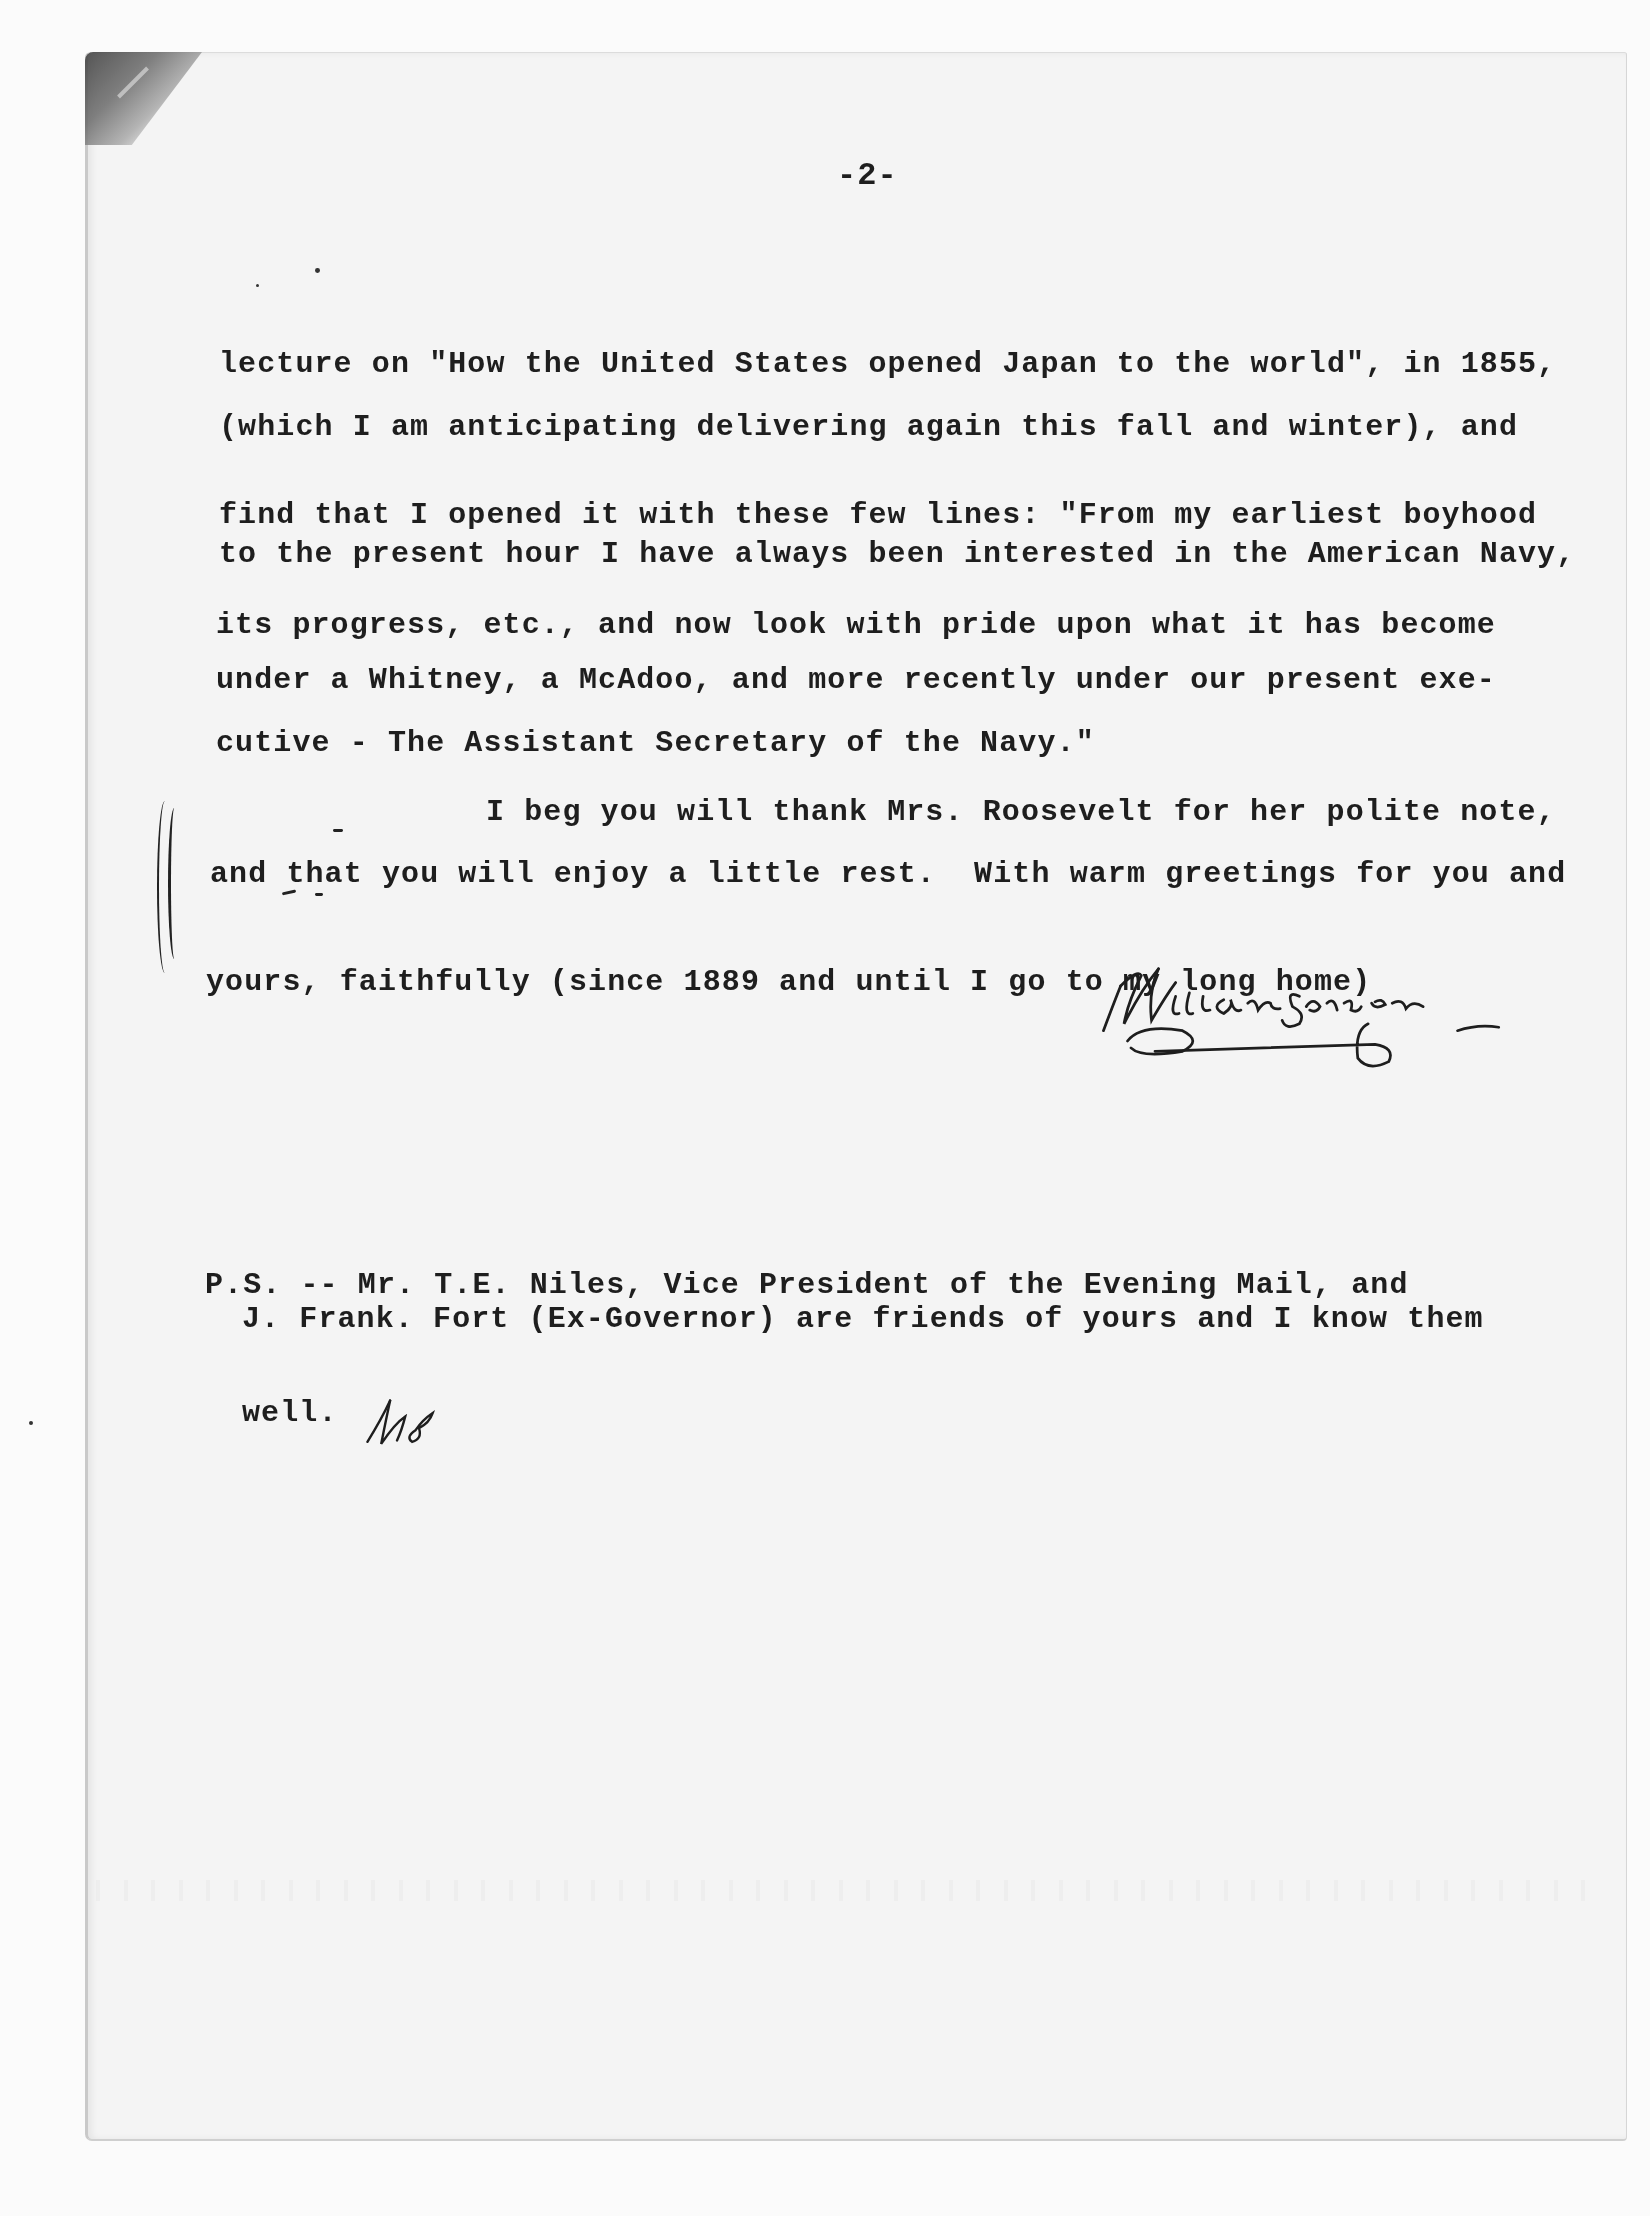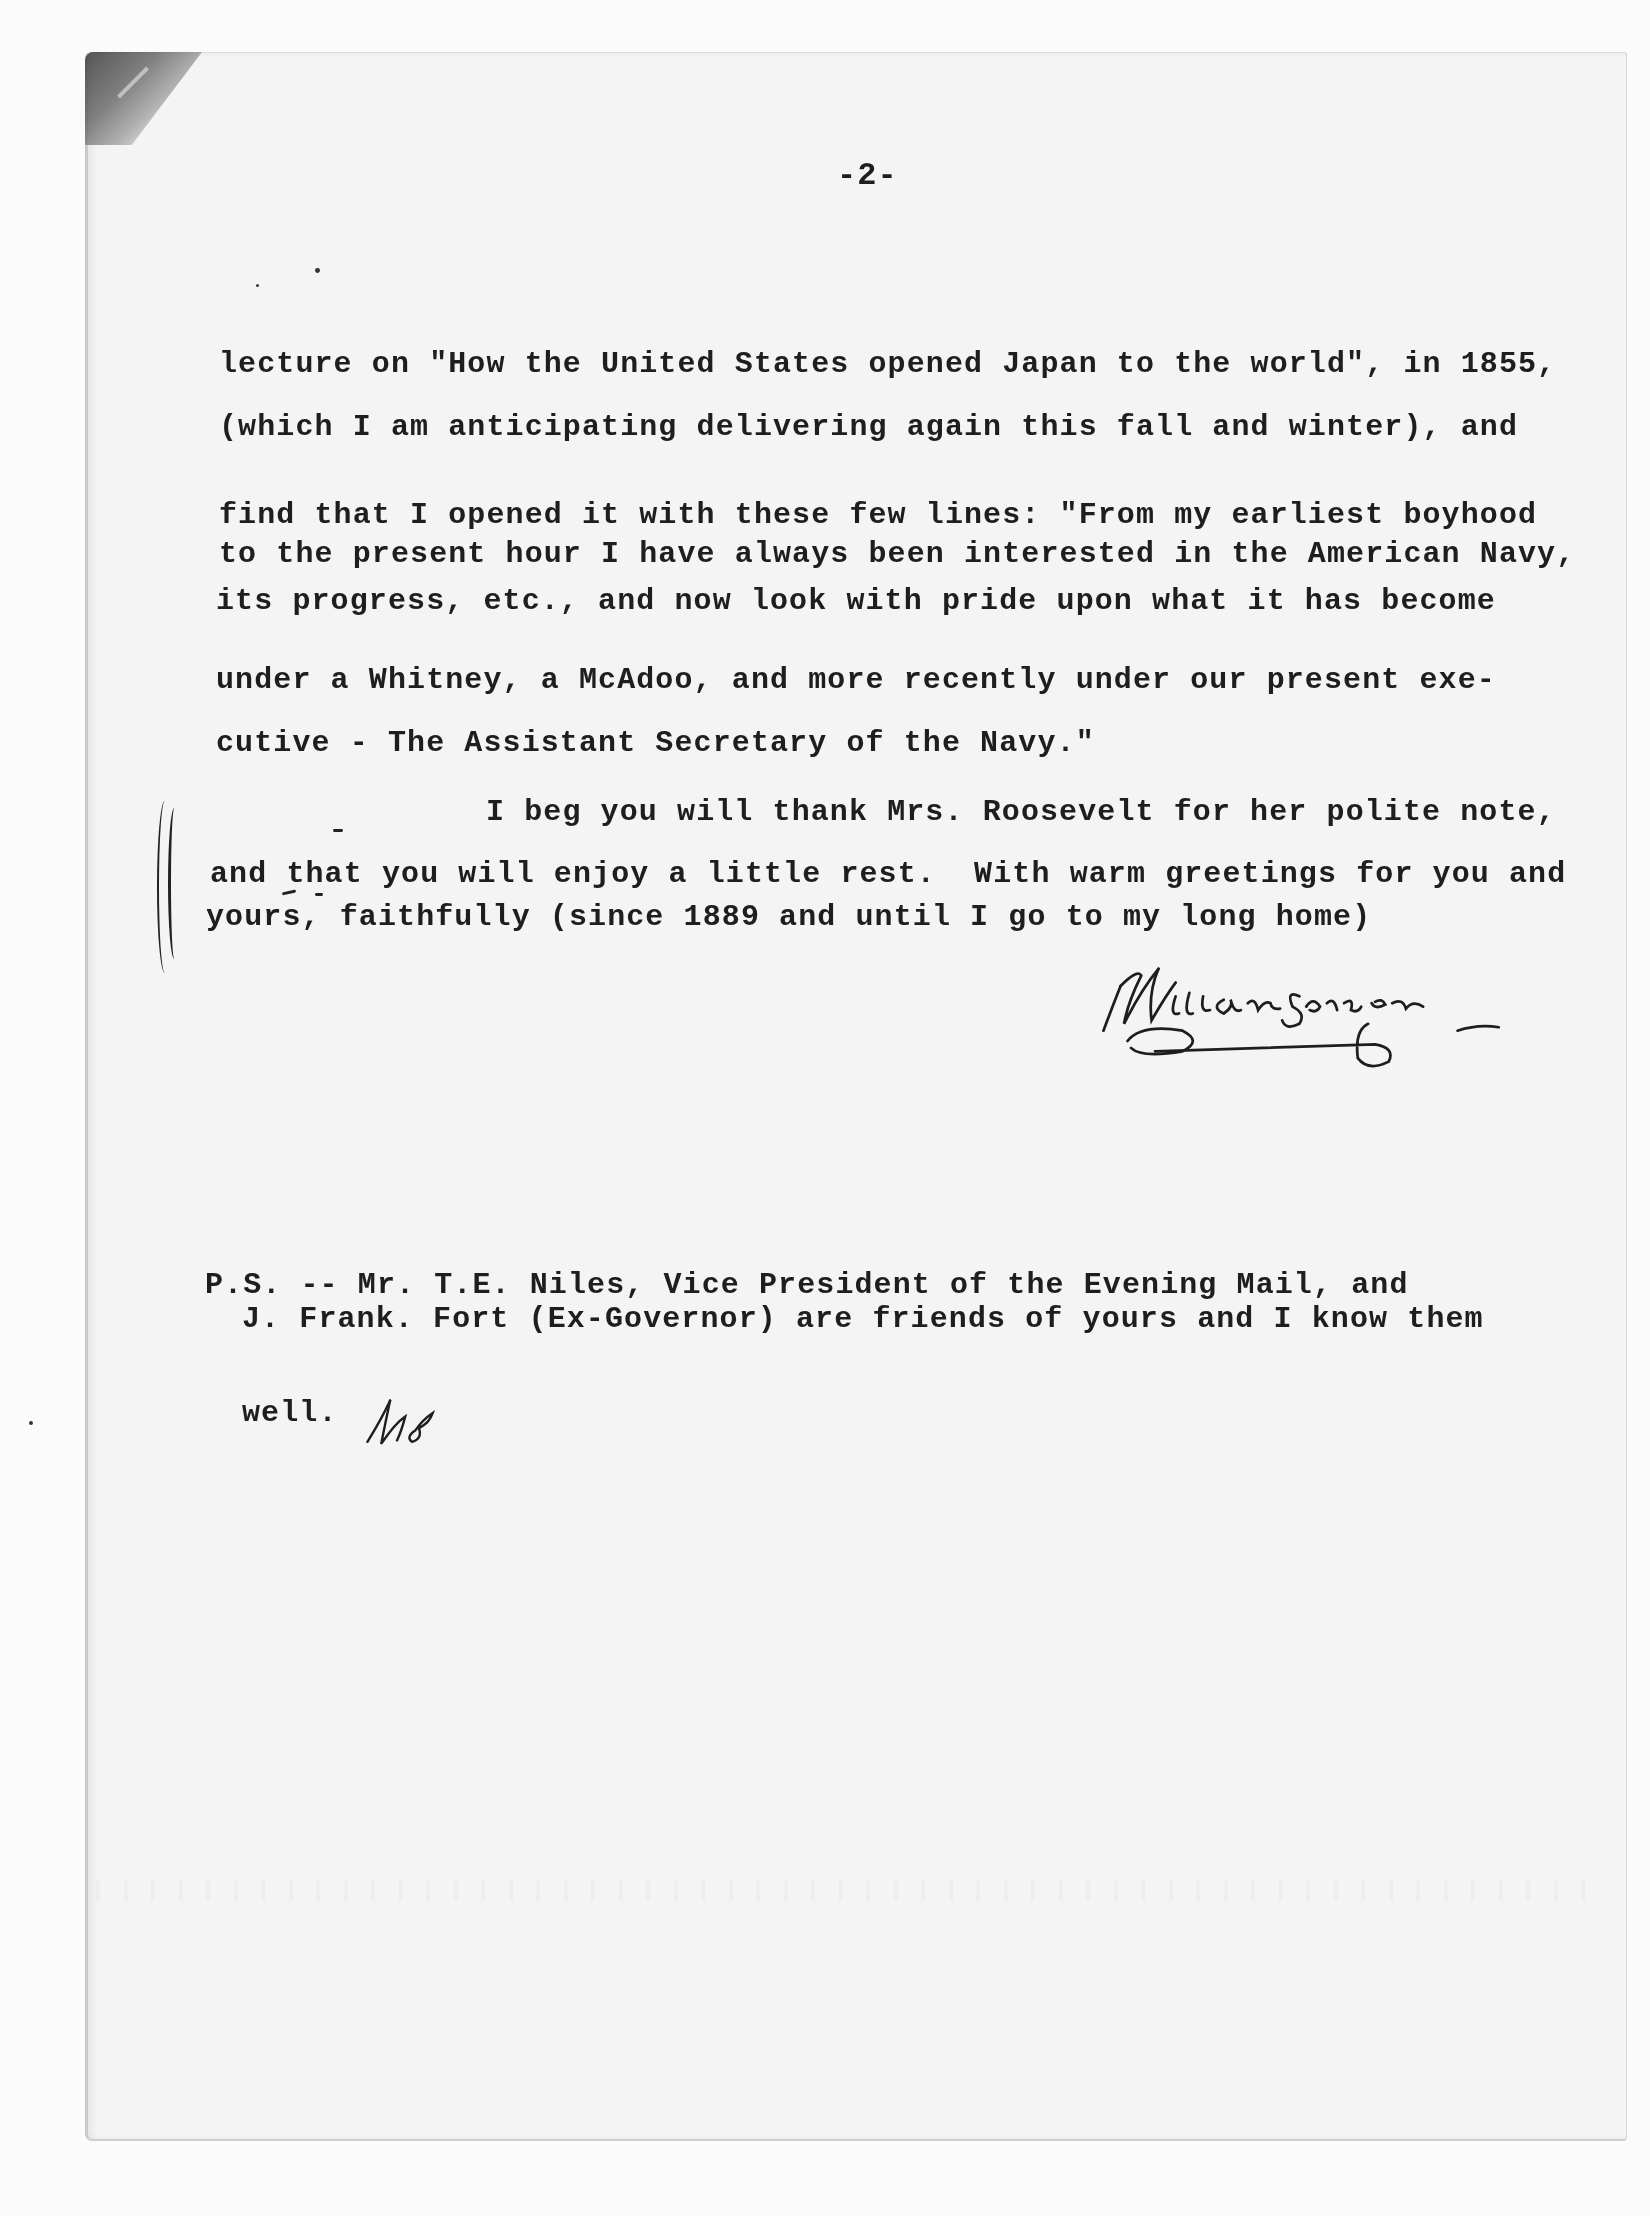--- a/index.html
+++ b/index.html
@@ -62,27 +62,27 @@
 <div class="tline page-num">-2-</div>
 
 <div class="speck" style="left:256px;top:284px;width:3.4px;height:3.4px;"></div>
 <div class="speck" style="left:315px;top:268px;"></div>
 <div class="speck" style="left:29px;top:1421px;width:4.1px;height:4.1px;"></div>
 
 <div class="tline" style="left:219px;top:349px;">lecture on "How the United States opened Japan to the world", in 1855,</div>
 <div class="tline" style="left:219px;top:412px;">(which I am anticipating delivering again this fall and winter), and</div>
 <div class="tline" style="left:219px;top:476px;margin-top:24px;">find that I opened it with these few lines: "From my earliest boyhood</div>
 <div class="tline" style="left:219px;top:539px;">to the present hour I have always been interested in the American Navy,</div>
-<div class="tline" style="left:216px;top:586px;">its progress, etc., and now look with pride upon what it has become</div>
+<div class="tline" style="left:216px;top:610px;">its progress, etc., and now look with pride upon what it has become</div>
 <div class="tline" style="left:216px;top:665px;">under a Whitney, a McAdoo, and more recently under our present exe-</div>
 <div class="tline" style="left:216px;top:728px;">cutive - The Assistant Secretary of the Navy."</div>
 
 <div class="tline" style="left:450px;top:797px;margin-left:36px;">I beg you will thank Mrs. Roosevelt for her polite note,</div>
 <div class="tline" style="left:210px;top:859px;">and that you will enjoy a little rest.  With warm greetings for you and</div>
-<div class="tline" style="left:206px;top:902px;">yours, faithfully (since 1889 and until I go to my long home)</div>
+<div class="tline" style="left:206px;top:967px;">yours, faithfully (since 1889 and until I go to my long home)</div>
 
 <div class="ul" style="left:333px;top:829px;width:9.6px;"></div>
 <div class="ul" style="left:282px;top:891px;width:13.7px;transform:rotate(-12deg);"></div>
 <div class="ul" style="left:315px;top:893px;width:8.2px;"></div>
 
 <div class="bracket" style="left:157px;top:801px;height:172px;width:13.7px;"></div>
 <div class="bracket" style="left:168px;top:808px;height:151px;width:9.6px;border-left-width:3.4px;"></div>
 
 <svg class="sig" style="left:1100px;top:955px;" width="495" height="117" viewBox="0 0 720 170">
   <title>William Speiden</title>

